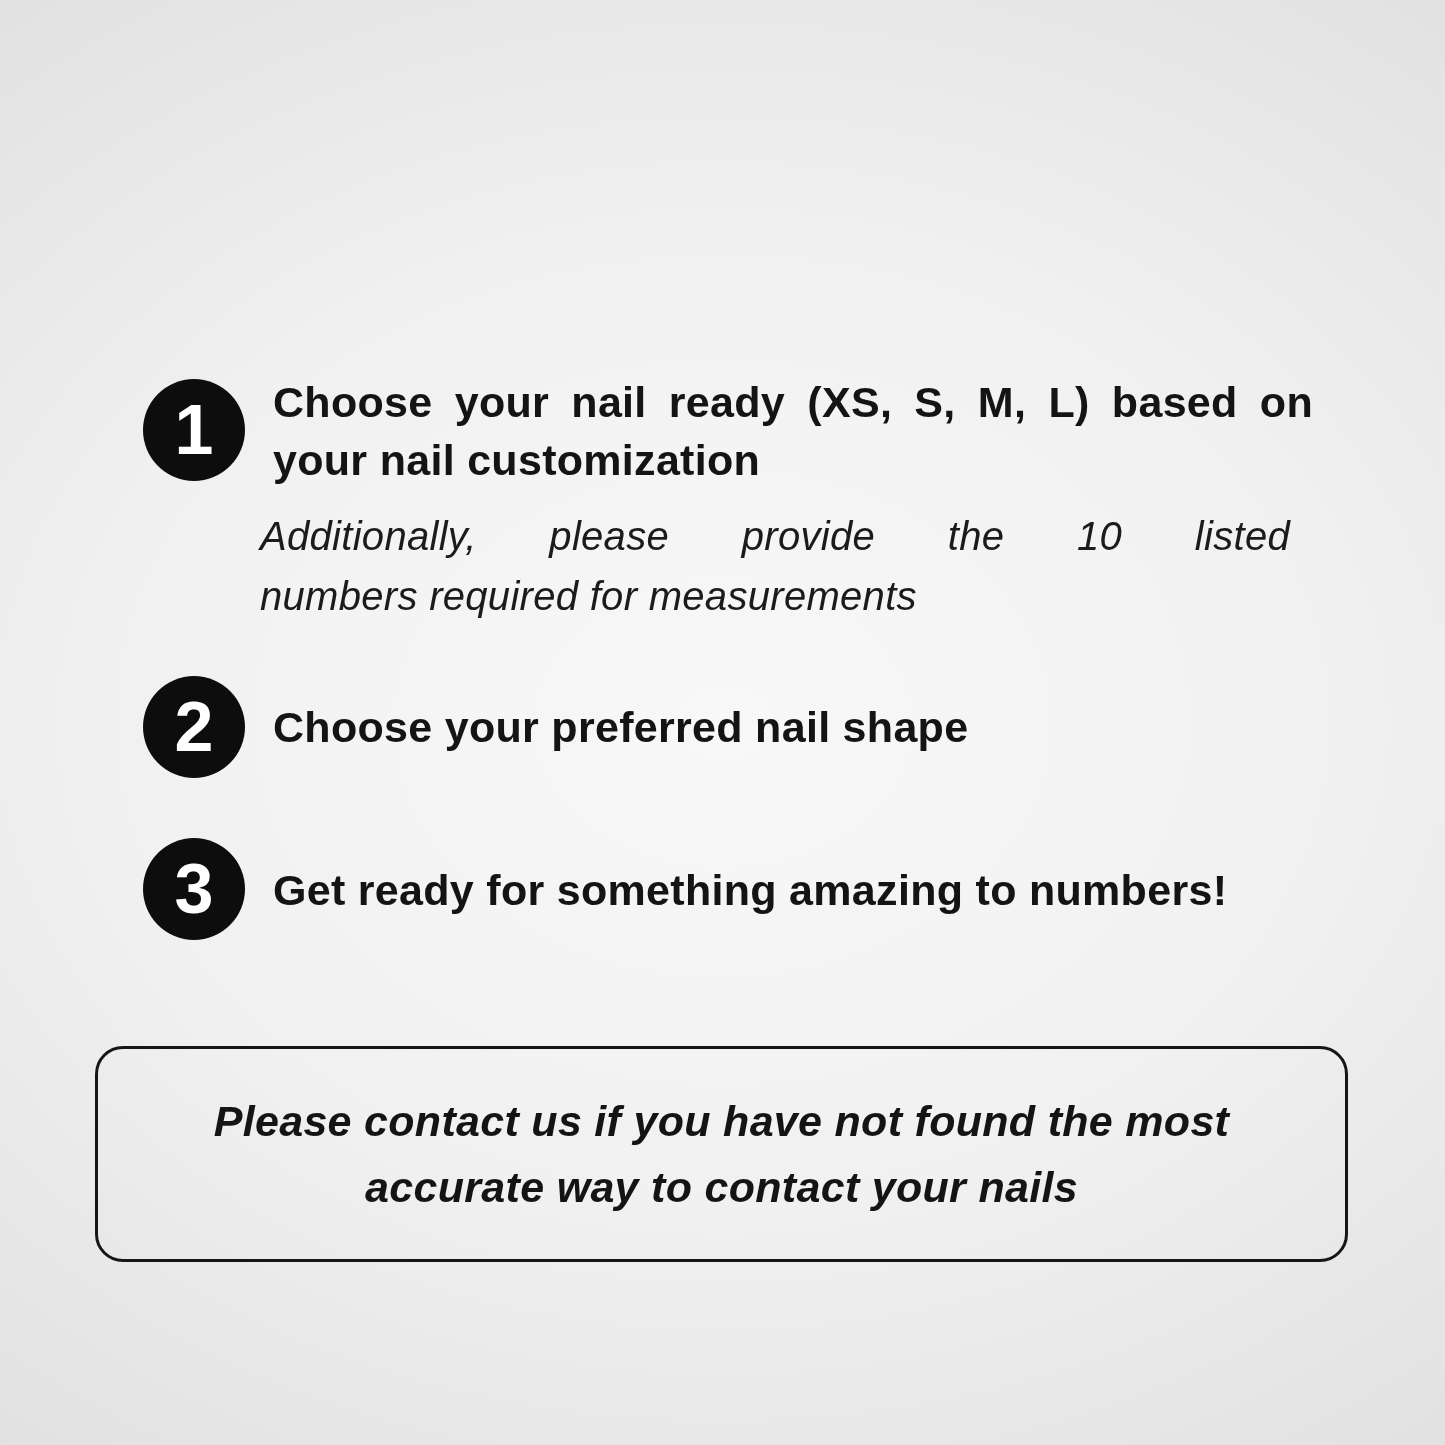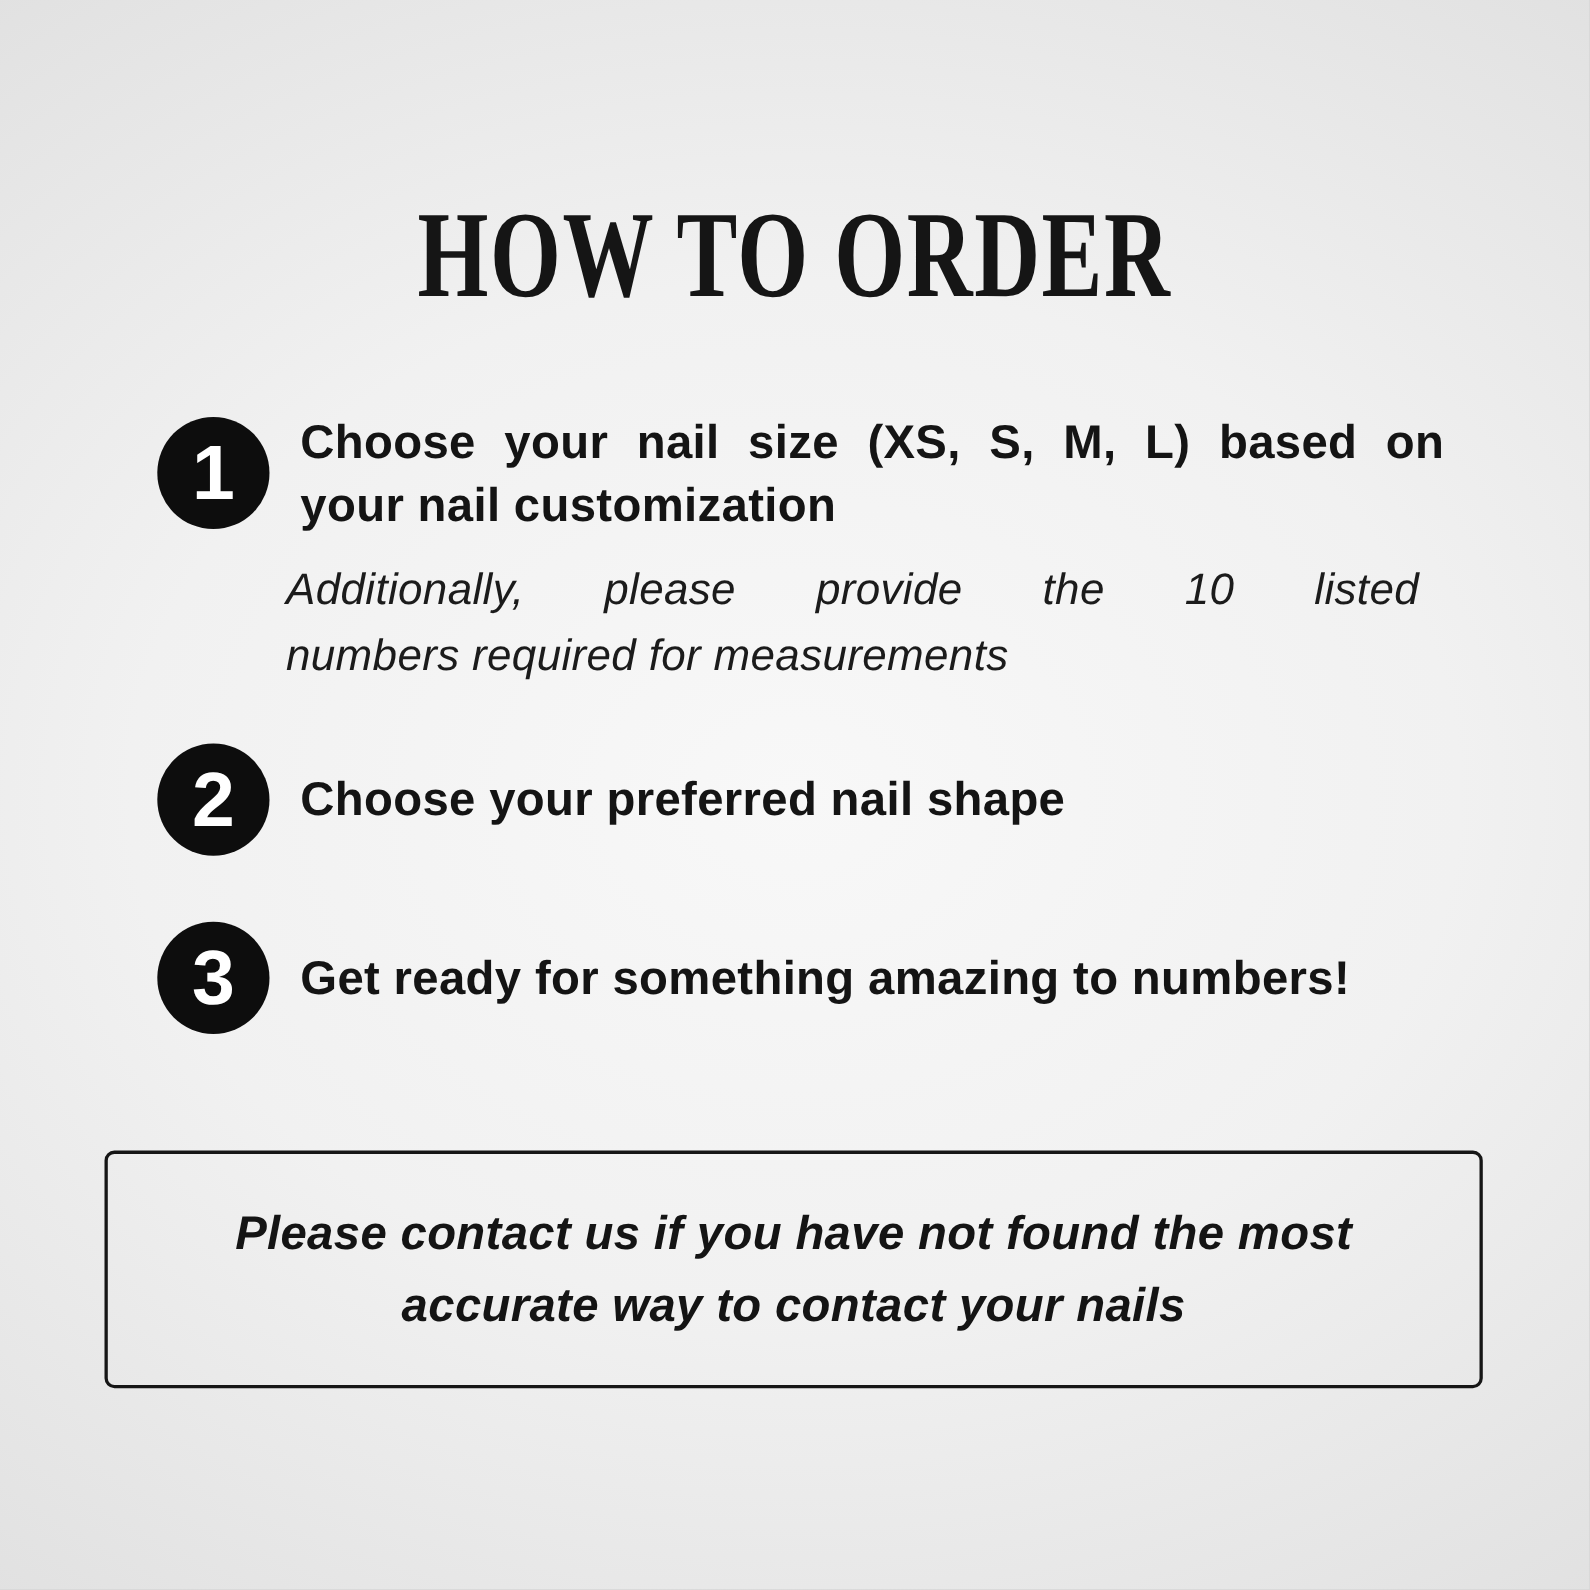--- a/index.html
+++ b/index.html
@@ -98,21 +98,21 @@
 
   
   .footer-box {
     position: absolute;
     top: 1046px;
     left: 95px;
     width: 1253px;
     height: 216px;
     box-sizing: border-box;
     border: 3px solid #161616;
-    border-radius: 9px;
+    border-radius: 28px;
     display: flex;
     align-items: center;
     justify-content: center;
   }
   .footer-text {
     margin: 0;
     max-width: 1170px;
     text-align: center;
     font-weight: 700;
     font-style: italic;
@@ -121,27 +121,26 @@
     letter-spacing: 0.3px;
     color: #141414;
   }
   .footer-line { display: block; }
 </style>
 </head>
 <body>
 
 <div class="canvas">
 
-  <h1 class="title"><span class="title-inner">HOW TO ORDER</span></h1>
 
   <div class="badge badge-1">
     <span>1</span>
   </div>
   <div class="heading heading-1">
-    <span class="line-justify">Choose your nail size (XS, S, M, L) based on</span>
+    <span class="line-justify">Choose your nail ready (XS, S, M, L) based on</span>
     <span class="line-plain">your nail customization</span>
   </div>
   <div class="note">
     <span class="line-justify">Additionally, please provide the 10 listed</span>
     <span class="line-plain">numbers required for measurements</span>
   </div>
 
   <div class="badge badge-2">
     <span>2</span>
   </div>

